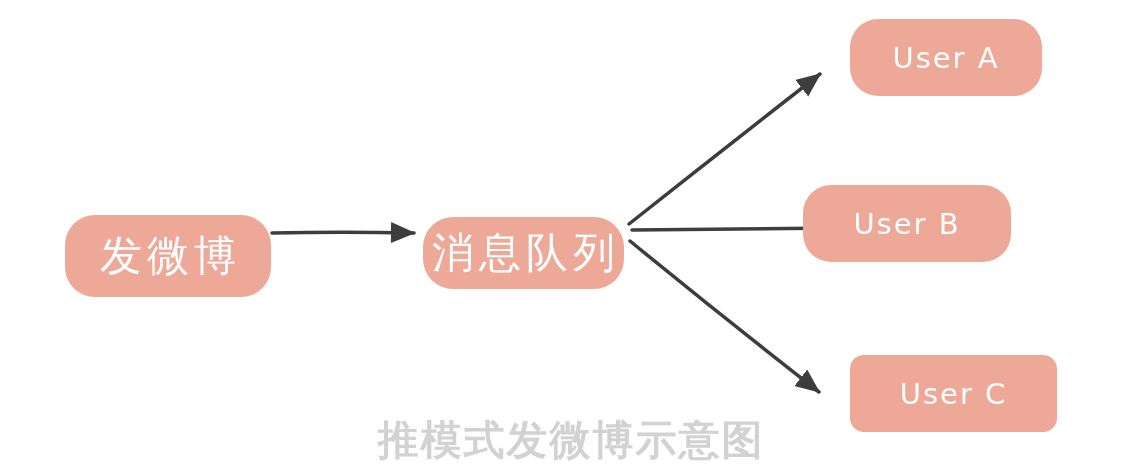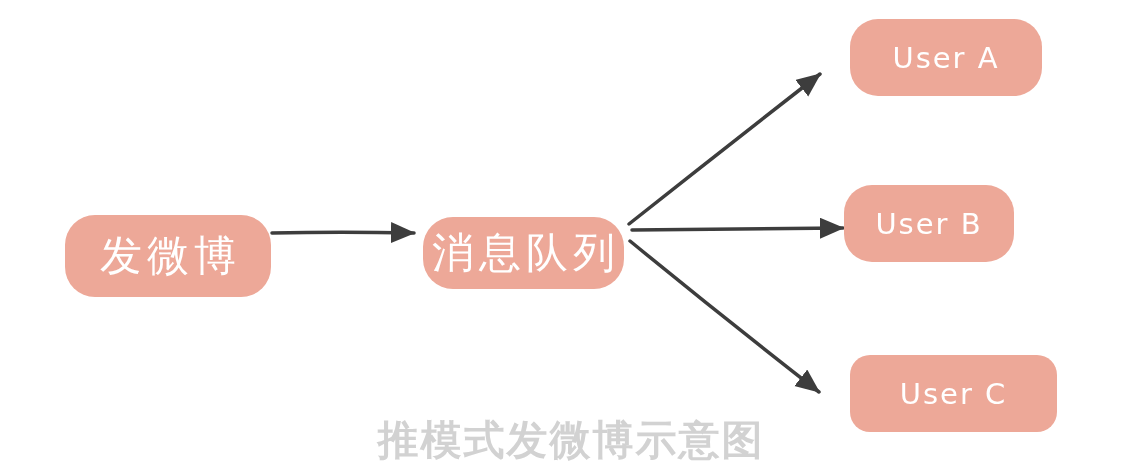--- a/index.html
+++ b/index.html
@@ -44,22 +44,22 @@
     text-indent: 5px; 
     margin-top: 25px;
   }
   .node-en {
     font-size: 29px;
     letter-spacing: 2px;
   }
   #node-source { left: 65px;  top: 190px; width: 206px; height: 82px; }
   #node-queue  { left: 423px; top: 192px; width: 201px; height: 72px; }
   #node-user-a { left: 850px; top: 19px;  width: 192px; height: 77px; border-radius: 28px; }
-  #node-user-b { left: 844px; top: 185px; width: 170px; height: 77px; border-radius: 28px; }
-  #node-user-c { left: 850px; top: 355px; width: 207px; height: 77px; border-radius: 20px; }
+  #node-user-b { left: 803px; top: 185px; width: 208px; height: 77px; border-radius: 28px; }
+  #node-user-c { left: 850px; top: 355px; width: 207px; height: 77px; border-radius: 14px; }
   .caption {
     position: absolute;
     left: 0;
     right: 0;
     bottom: 6px;
     text-align: center;
     color: var(--caption, #D2D2D2);
     font-size: 41px;
     letter-spacing: 2px;
     font-weight: 700;

